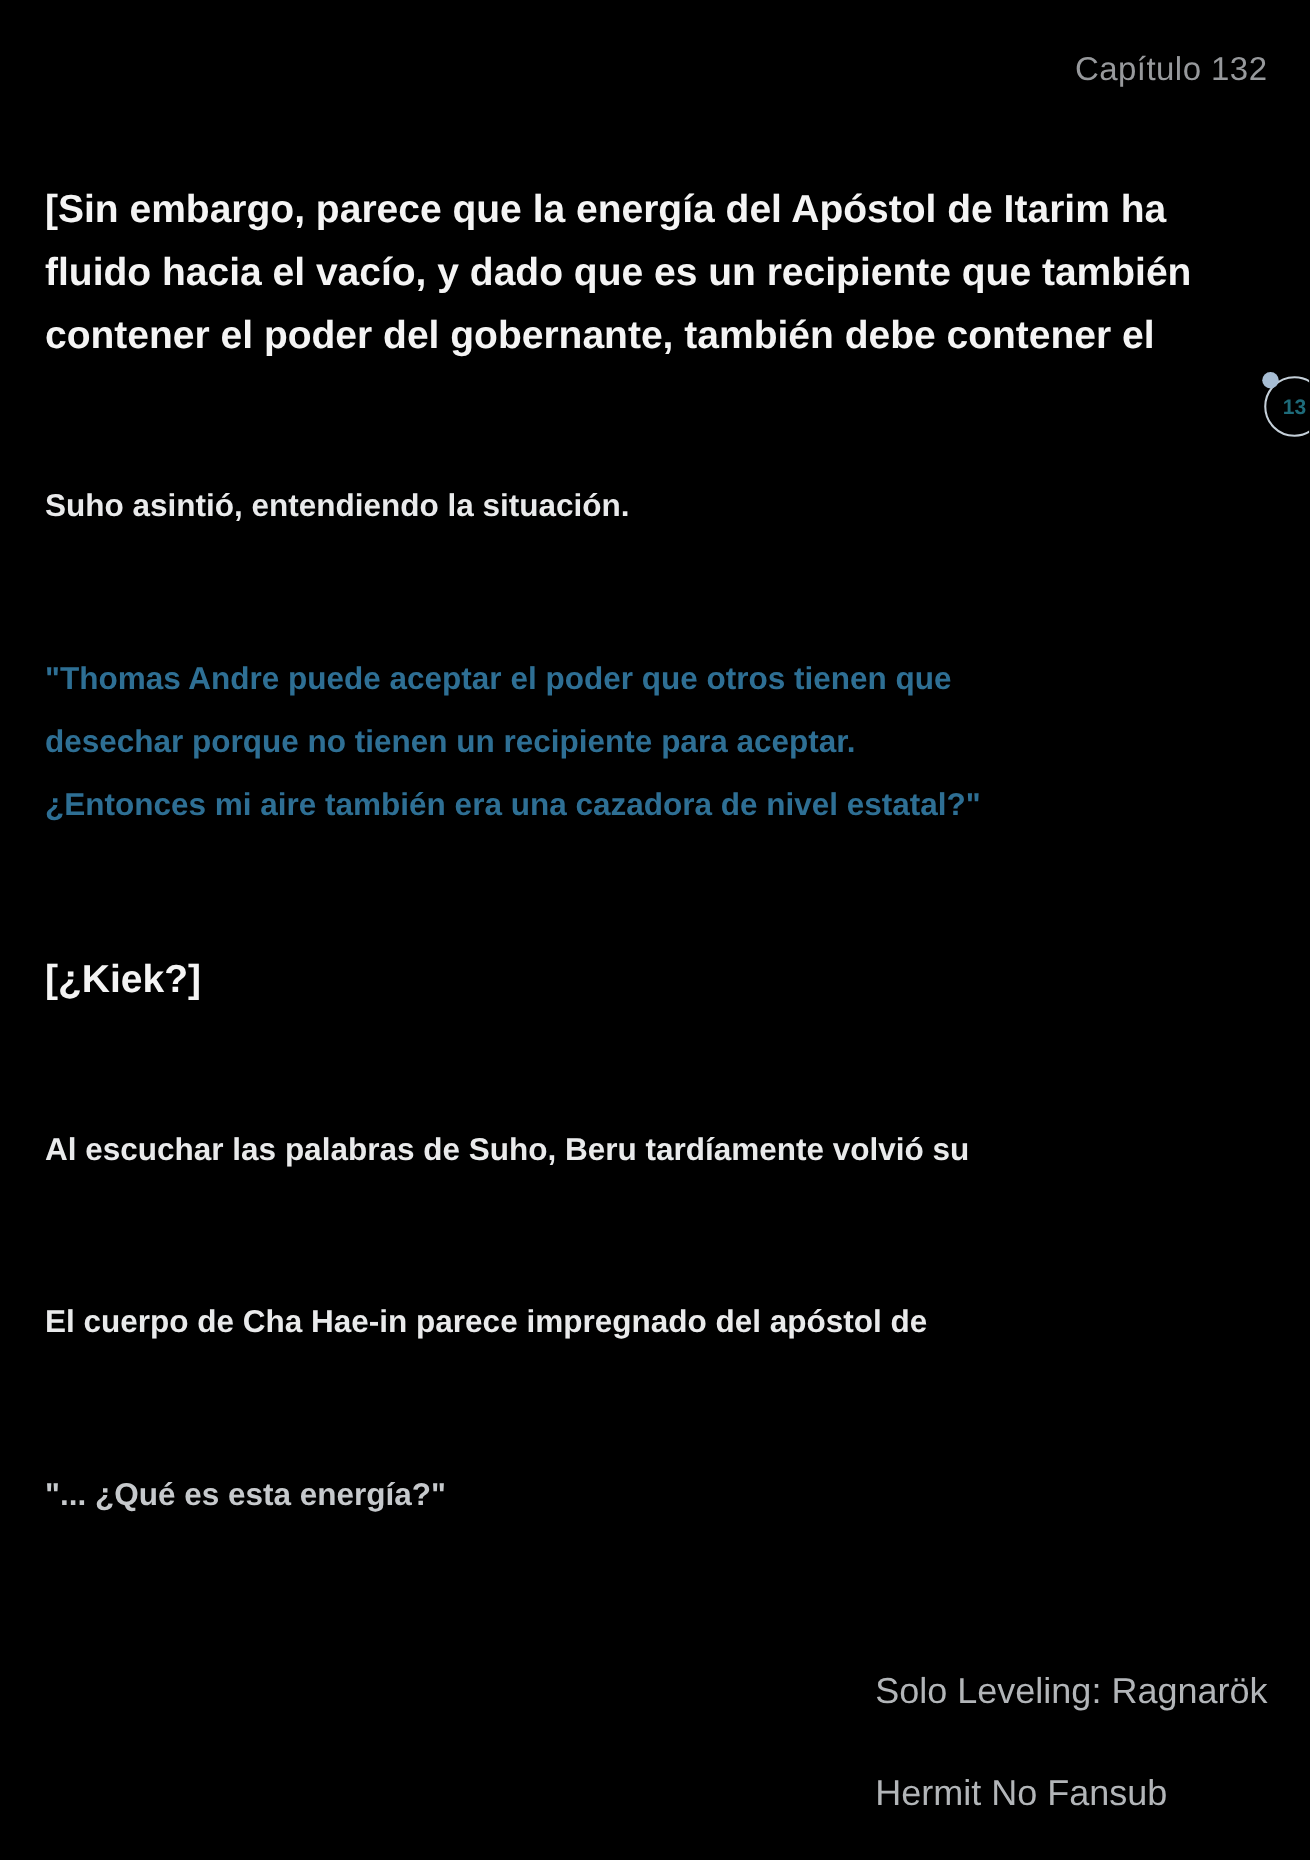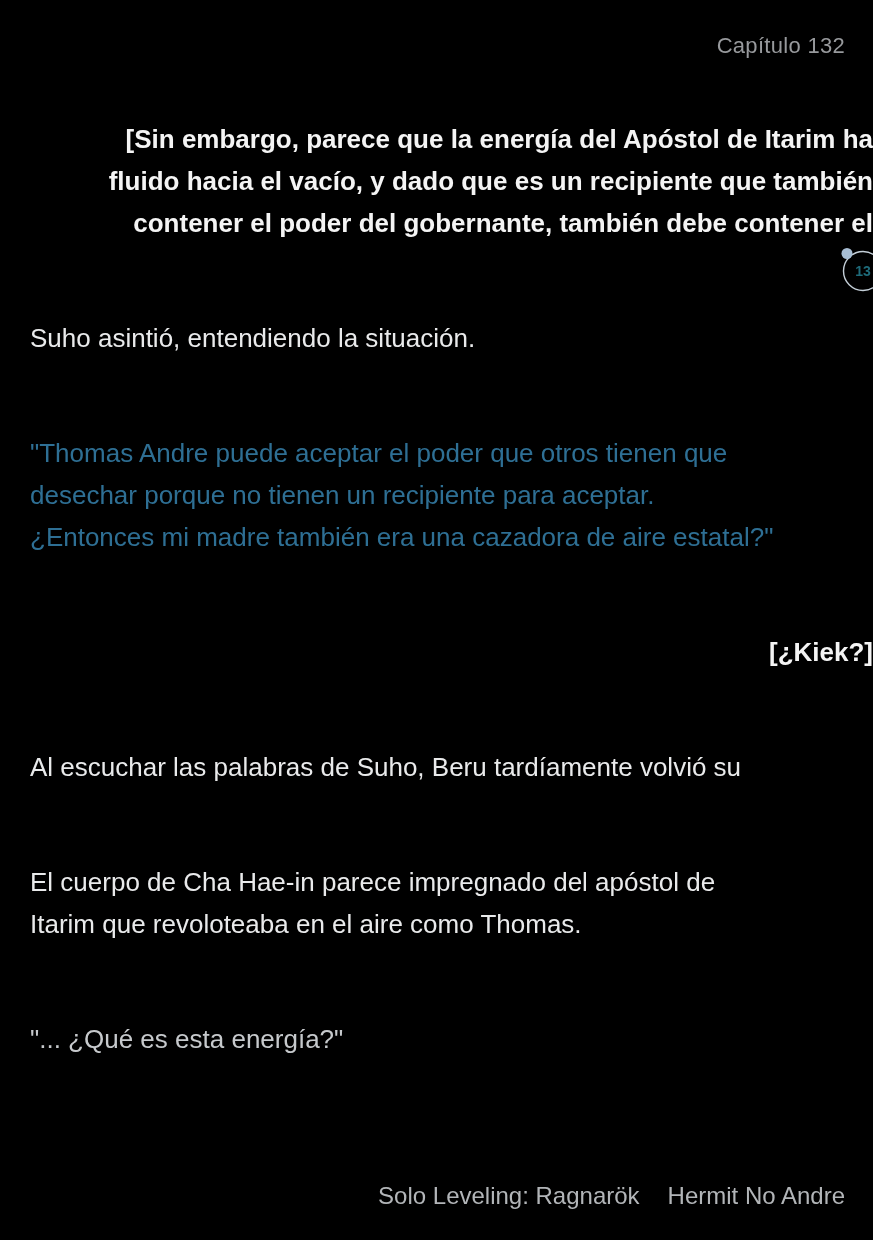--- a/index.html
+++ b/index.html
@@ -21,30 +21,29 @@
     color: #97999c;
   }
   .content {
     position: absolute;
     left: 30px;
     top: 118px;
     right: 0;
   }
   .para {
     margin: 0 0 73px 0;
-    font-size: 26px;
+    font-size: 21px;
     line-height: 42px;
     color: #e9eaeb;
-    font-weight: 400;
+    font-weight: 700;
   }
   .para.bold {
     font-weight: 700;
     color: #f4f4f4;
     font-size: 26px;
-    text-align: right;
   }
   .para.blue { color: #2e6f94; }
   .para.dim  { color: #c6c9cc; }
   .line { display: block; white-space: nowrap; }
   .comment-badge {
     position: absolute;
     top: 240px;
     right: 0;
     cursor: pointer;
   }
@@ -54,23 +53,24 @@
     fill: #1e6b7a;
     font-family: "Liberation Sans", "DejaVu Sans", sans-serif;
     font-size: 14px;
     font-weight: 700;
   }
   .footer {
     position: absolute;
     bottom: 30px;
     right: 28px;
     display: flex;
-    gap: 28px;
+    gap: 40px;
     font-size: 24px;
     color: #b2b5b8;
+    flex-direction: column;
   }
 </style>
 </head>
 <body>
 
 <div class="page">
 
   <div class="chapter-header">Capítulo 132</div>
 
   <div class="content">
@@ -81,46 +81,45 @@
       <span class="line">contener el poder del gobernante, también debe contener el</span>
     </p>
 
     <p class="para">
       <span class="line">Suho asintió, entendiendo la situación.</span>
     </p>
 
     <p class="para blue">
       <span class="line">"Thomas Andre puede aceptar el poder que otros tienen que</span>
       <span class="line">desechar porque no tienen un recipiente para aceptar.</span>
-      <span class="line">¿Entonces mi madre también era una cazadora de aire estatal?"</span>
+      <span class="line">¿Entonces mi aire también era una cazadora de nivel estatal?"</span>
     </p>
 
     <p class="para bold">
       <span class="line">[¿Kiek?]</span>
     </p>
 
     <p class="para">
       <span class="line">Al escuchar las palabras de Suho, Beru tardíamente volvió su</span>
     </p>
 
     <p class="para">
       <span class="line">El cuerpo de Cha Hae-in parece impregnado del apóstol de</span>
-      <span class="line">Itarim que revoloteaba en el aire como Thomas.</span>
     </p>
 
     <p class="para dim">
       <span class="line">"... ¿Qué es esta energía?"</span>
     </p>
 
   </div>
 
   <svg class="comment-badge" width="45" height="62" viewBox="0 0 45 62">
     <circle class="ring" cx="35" cy="31" r="19.5"></circle>
     <circle class="dot" cx="19" cy="13.5" r="5.5"></circle>
     <text class="count" x="35" y="36" text-anchor="middle">13</text>
   </svg>
 
   <div class="footer">
     <span>Solo Leveling: Ragnarök</span>
-    <span>Hermit No Andre</span>
+    <span>Hermit No Fansub</span>
   </div>
 
 </div>
 
 </body></html>

